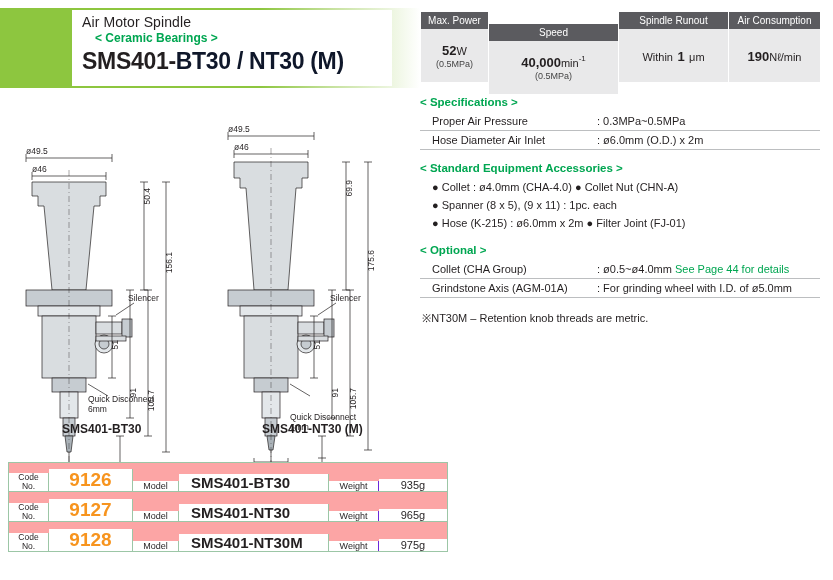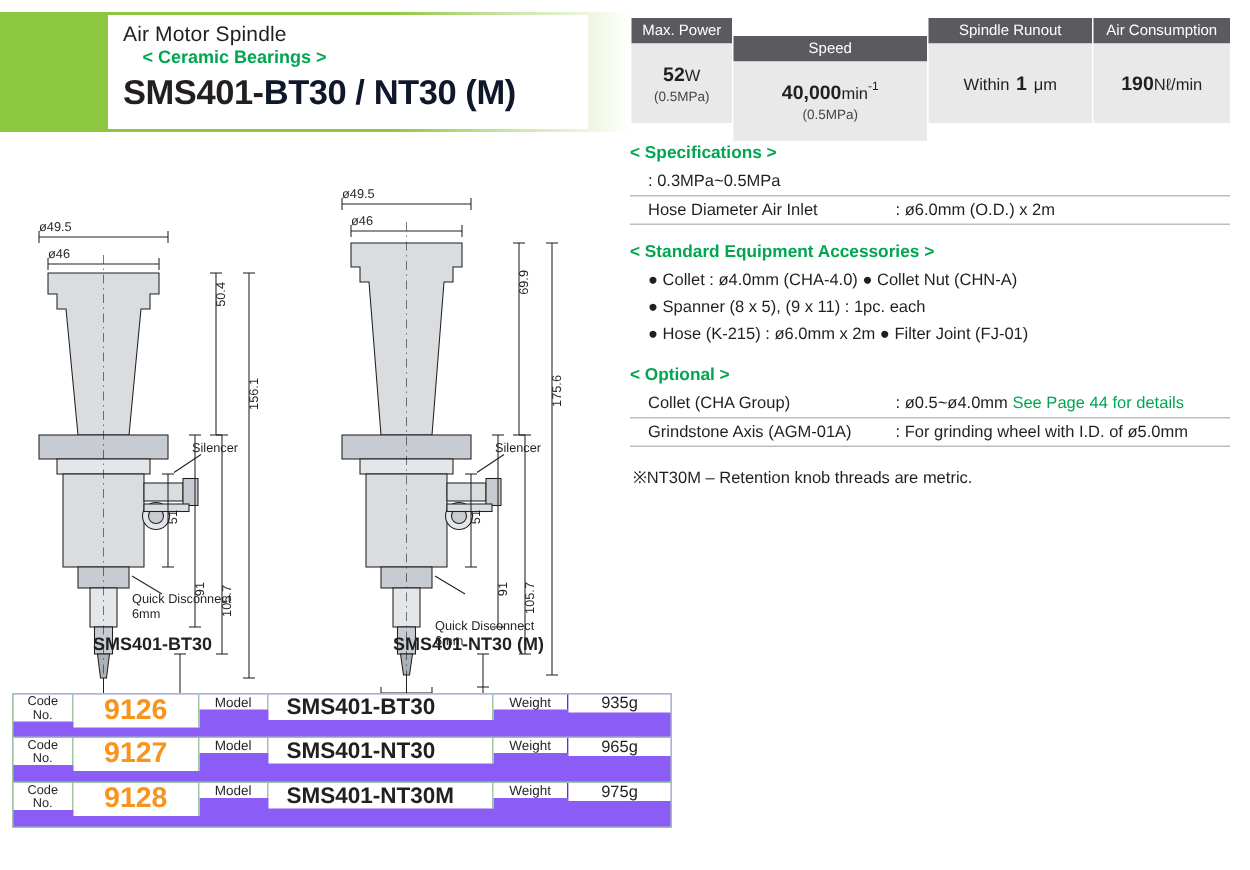--- a/index.html
+++ b/index.html
@@ -82,22 +82,22 @@
   .cap-label {
     position:absolute; font-size:12px; font-weight:bold; color:#231f20;
   }
   .dim-label { position:absolute; font-size:8.5px; color:#231f20; }
   .dim-v { writing-mode: vertical-rl; transform: rotate(180deg); }
   .callout { position:absolute; font-size:8.5px; color:#231f20; }
 
   
   .codetable { position:absolute; left:8px; top:462px; width:440px; }
   .code-row {
-    display:flex; align-items:flex-start; height:30px;
-    border:1px solid #9cc6a6; border-top:none; background:#8b5cf6;
+    display:flex; align-items:flex-end; height:30px;
+    border:1px solid #9cc6a6; border-top:none; background:#fca5a5;
   }
   .code-row:first-child { border-top:1px solid #9cc6a6; }
   .cell-codeno {
     width:40px; display:flex; align-items:center; justify-content:center;
     font-size:8.5px; line-height:1.05; text-align:center; color:#231f20;
     border-right:1px solid #9cc6a6; background:#ffffff;
   }
   .cell-codeval {
     width:84px; display:flex; align-items:center; justify-content:center;
     font-size:19px; font-weight:bold; color:#f7941e; background:#ffffff;
@@ -168,20 +168,21 @@
         </div>
       </div>
     </div>
   </div>
 
   <div class="info">
 
     <div class="info-block">
       <h4>&lt; Specifications &gt;</h4>
       <div class="info-row">
+        <div class="k">Proper Air Pressure</div>
         <div class="v">: 0.3MPa~0.5MPa</div>
       </div>
       <div class="info-row">
         <div class="k">Hose Diameter Air Inlet</div>
         <div class="v">: ø6.0mm (O.D.) x 2m</div>
       </div>
     </div>
 
     <div class="info-block">
       <h4>&lt; Standard Equipment  Accessories &gt;</h4>

